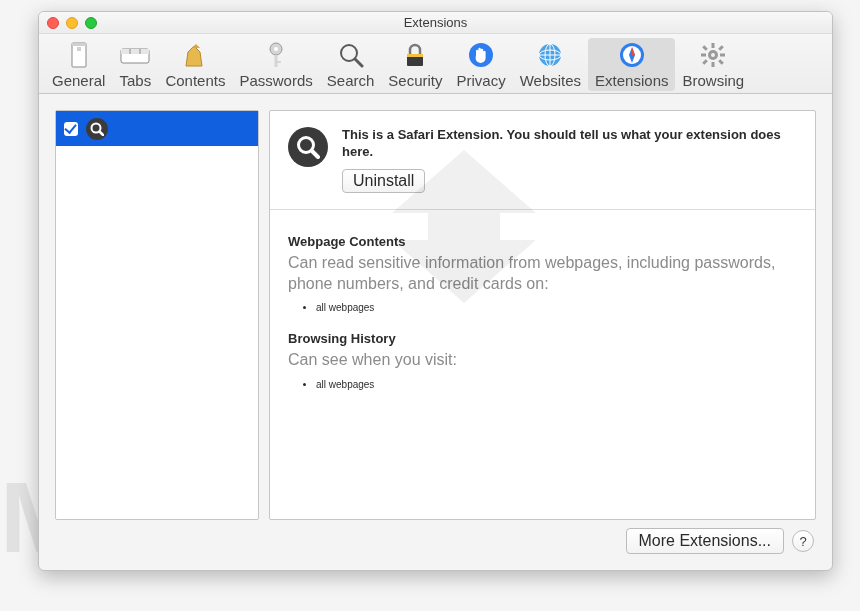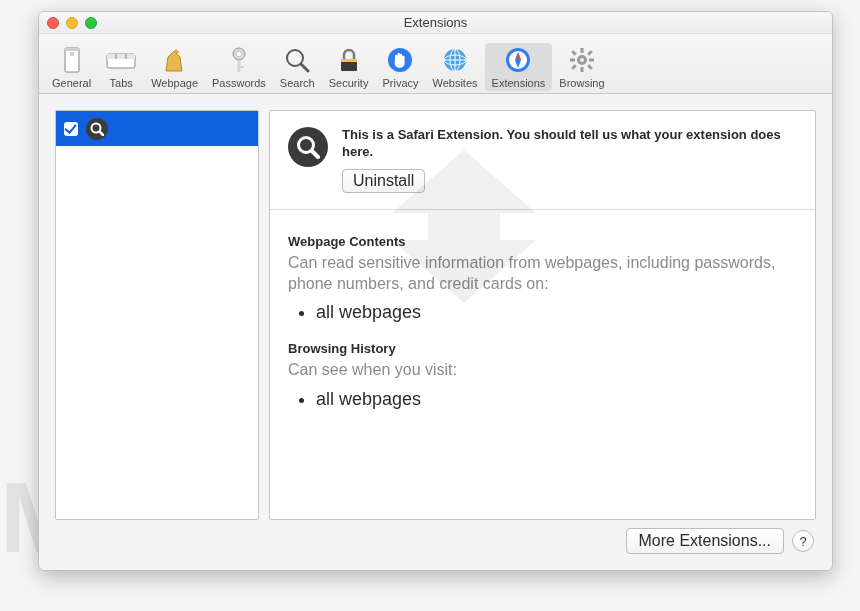--- a/index.html
+++ b/index.html
@@ -51,21 +51,21 @@
     border-bottom: 1px solid #c6c6c6;
   }
   .tool-item {
     display: flex; flex-direction: column; align-items: center;
     padding: 2px 7px 2px 7px;
     border-radius: 4px;
     min-width: 46px;
   }
   .tool-item.active { background: #dcdcdc; }
   .tool-icon { width: 30px; height: 30px; display: flex; align-items: center; justify-content: center; margin-bottom: 2px; }
-  .tool-label { font-size: 11px; color: #4a4a4a; text-align: center; }
+  .tool-label { font-size: 15px; color: #4a4a4a; text-align: center; }
   .content {
     flex: 1;
     padding: 16px;
     display: flex;
     flex-direction: column;
     gap: 8px;
     justify-content: space-between;
   }
   .panels { flex: 1; display: flex; gap: 10px; }
   .sidebar {
@@ -116,21 +116,21 @@
     font-size: 16px;
     padding: 2px 10px;
     background: linear-gradient(#ffffff,#f3f3f3);
     border: 1px solid #bcbcbc;
     border-radius: 4px;
     color: #2a2a2a;
   }
   .perm-area { padding: 24px 18px 10px 18px; font-size: 13px; }
   .perm-title { font-weight: 700; color: #2c2c2c; margin-bottom: 4px; }
   .perm-sub { color: #8b8b8b; font-size: 16px; margin-bottom: 8px; line-height: 1.3; }
-  .perm-list { list-style: disc; padding-left: 28px; font-size: 18px; color: #2c2c2c; margin-bottom: 18px; }
+  .perm-list { list-style: disc; padding-left: 28px; font-size: 10px; color: #2c2c2c; margin-bottom: 18px; }
   .footer {
     display: flex; justify-content: flex-end; align-items: center;
     gap: 8px; padding: 0 2px 0 0;
   }
   .help-btn {
     width: 22px; height: 22px; border-radius: 50%;
     border: 1px solid #bcbcbc;
     background: linear-gradient(#ffffff,#f3f3f3);
     display: flex; align-items: center; justify-content: center;
     font-size: 13px; color: #3a3a3a;
@@ -182,21 +182,21 @@
       </span>
       <span class="tool-label">Tabs</span>
     </div>
     <div class="tool-item">
       <span class="tool-icon">
         <svg width="26" height="26">
             <path d="M4 24 L6 10 L12 4 L18 10 L20 24 Z" fill="#e6b84e" stroke="#b48a2e"></path>
             <path d="M10 6 L14 2 L18 6 Z" fill="#d6a83e"></path>
           </svg>
       </span>
-      <span class="tool-label">Webpage</span>
+      <span class="tool-label">Contents</span>
     </div>
     <div class="tool-item">
       <span class="tool-icon">
         <svg width="22" height="28">
             <circle cx="11" cy="8" r="6" fill="#d5d5d5" stroke="#9a9a9a"></circle>
             <circle cx="11" cy="8" r="2" fill="#fff"></circle>
             <rect x="9.5" y="14" width="3" height="12" fill="#d5d5d5"></rect>
             <rect x="12" y="20" width="4" height="2" fill="#d5d5d5"></rect>
           </svg>
       </span>

